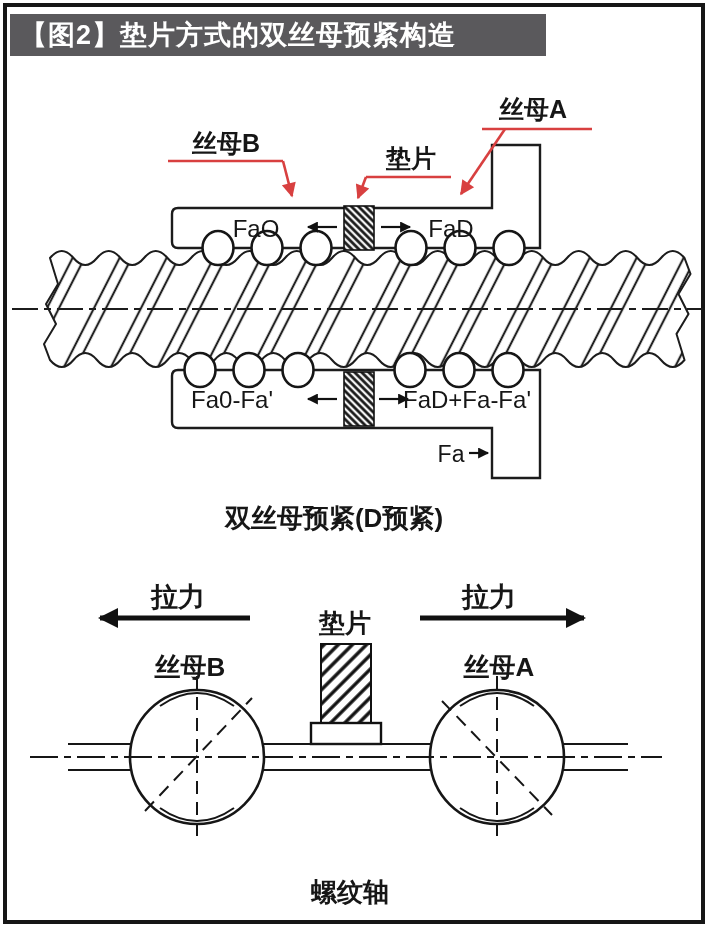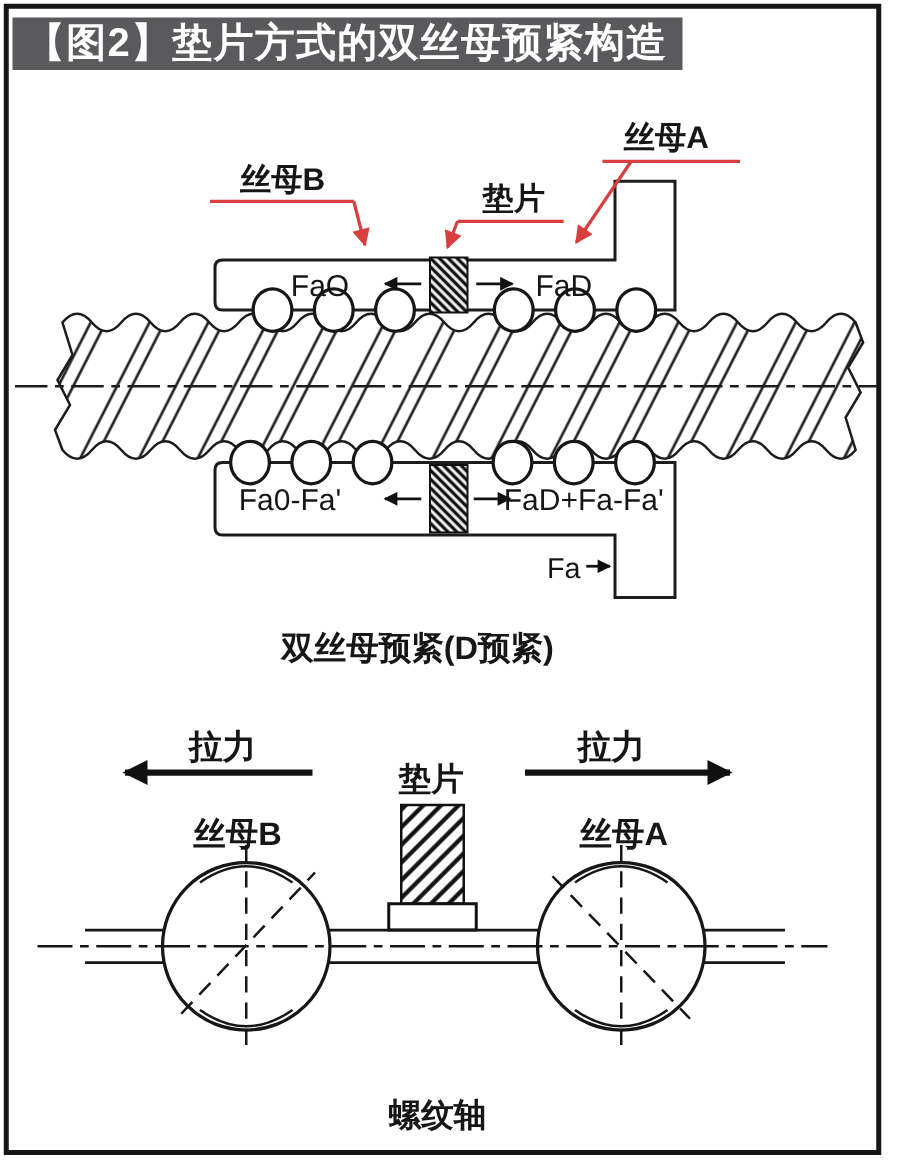--- a/index.html
+++ b/index.html
@@ -1,21 +1,21 @@
 <!DOCTYPE html>
 <html><head>
 <meta charset="utf-8">
 <style>
   html,body{margin:0;padding:0;background:#ffffff;}
   #page{position:relative;width:720px;height:938px;background:#ffffff;overflow:hidden;
         font-family:"Liberation Sans","DejaVu Sans",sans-serif;}
   #frame{position:absolute;left:3px;top:3px;width:694px;height:913px;border:4px solid #161616;}
   #titlebar{position:absolute;left:10px;top:14px;width:536px;height:42px;background:#5a595c;
             display:flex;align-items:center;}
-  #titlebar .t{color:#ffffff;font-size:32px;font-weight:bold;letter-spacing:1px;padding-left:10px;
+  #titlebar .t{color:#ffffff;font-size:27px;font-weight:bold;letter-spacing:1px;padding-left:10px;
                white-space:nowrap;}
   svg{position:absolute;left:0;top:0;}
   text{fill:#161616;}
   .cjk{font-weight:600;}
 </style>
 </head>
 <body>
 
 <div id="page">
   <div id="frame"></div>

